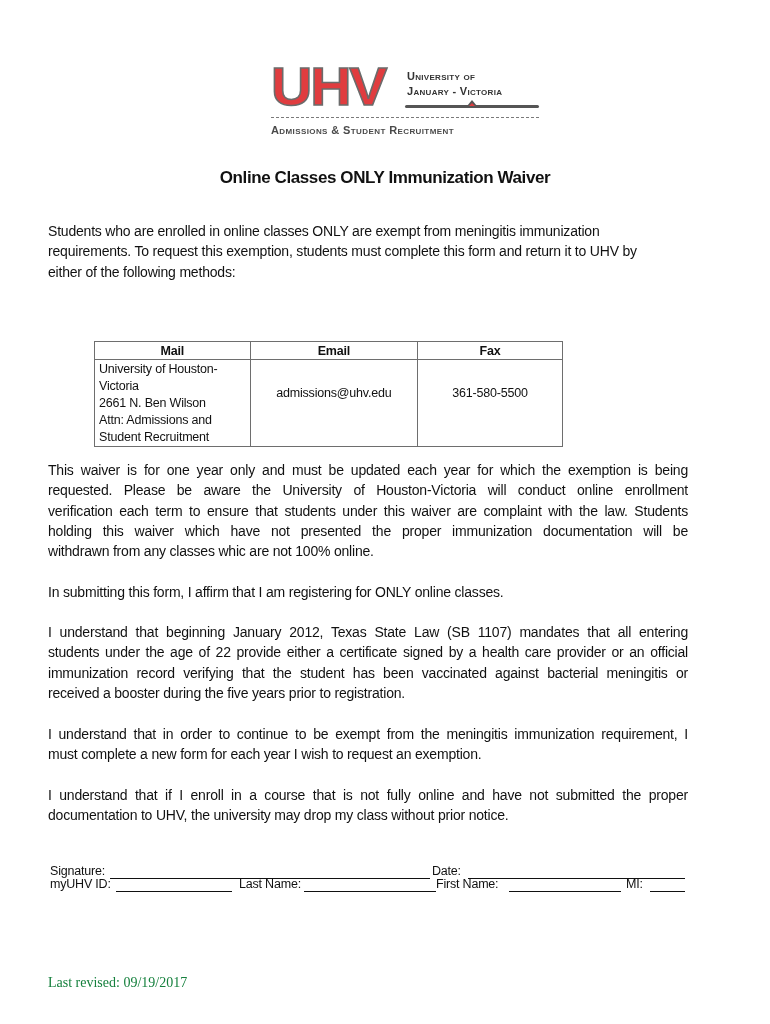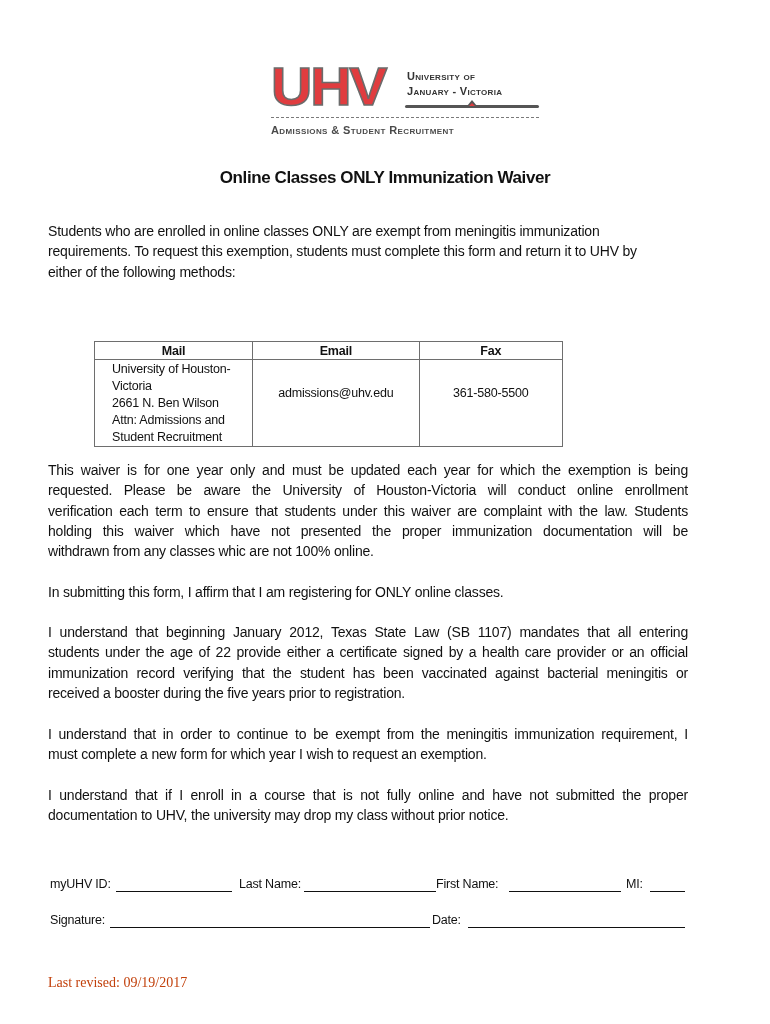--- a/index.html
+++ b/index.html
@@ -143,21 +143,21 @@
       text-align: center;
     }
     .contact-table td {
       height: 87px;
       text-align: center;
       line-height: 17px;
     }
     .contact-table td.mail {
       text-align: left;
       vertical-align: bottom;
-      padding-left: 17px;
+      padding-left: 4px;
       padding-bottom: 0;
     }
     .contact-table td.mail span { display: block; }
     .col-mail { width: 185px; }
     .col-email { width: 185px; }
     .col-fax { width: 185px; }
 
     
     .form-row {
       position: absolute;
@@ -177,21 +177,21 @@
       border-top: none; border-left: none; border-right: none;
     }
 
     
     .revised {
       position: absolute;
       left: 48px;
       top: 975px;
       font-family: "Liberation Serif", "DejaVu Serif", serif;
       font-size: 14px;
-      color: #c2410c;
+      color: #15803d;
     }
   </style>
 </head>
 <body>
 
 <div class="logo">
   <div class="logo-uhv">UHV</div>
   <div class="logo-name">
     <div>University of</div>
     <div>January - Victoria</div>
@@ -251,39 +251,39 @@
 
 <div class="para justify" style="top:622px;">
   <span class="ln">I understand that beginning January 2012, Texas State Law (SB 1107) mandates that all entering</span>
   <span class="ln">students under the age of 22 provide either a certificate signed by a health care provider or an official</span>
   <span class="ln">immunization record verifying that the student has been vaccinated against bacterial meningitis or</span>
   <span class="ln last">received a booster during the five years prior to registration.</span>
 </div>
 
 <div class="para justify" style="top:724px;">
   <span class="ln">I understand that in order to continue to be exempt from the meningitis immunization requirement, I</span>
-  <span class="ln last">must complete a new form for which year I wish to request an exemption.</span>
+  <span class="ln last">must complete a new form for each year I wish to request an exemption.</span>
 </div>
 
 <div class="para justify" style="top:785px;">
   <span class="ln">I understand that if I enroll in a course that is not fully online and have not submitted the proper</span>
   <span class="ln last">documentation to UHV, the university may drop my class without prior notice.</span>
 </div>
 
 <div class="form-row" style="top:877px; width:640px;">
   <span class="field-label" style="left:0;">myUHV ID:</span>
   <input class="field-line" style="left: 66px; width: 116px;" value="">
   <span class="field-label" style="left:189px;">Last Name:</span>
   <input class="field-line" style="left: 254px; width: 132px;" value="">
   <span class="field-label" style="left:386px;">First Name:</span>
   <input class="field-line" style="left: 459px; width: 112px;" value="">
   <span class="field-label" style="left:576px;">MI:</span>
   <input class="field-line" style="left: 600px; width: 35px;" value="">
 </div>
 
-<div class="form-row" style="top:913px; width:640px;">
+<div class="form-row" style="top:864px; width:640px;">
   <span class="field-label" style="left:0;">Signature:</span>
   <input class="field-line" style="left: 60px; width: 320px;" value="">
   <span class="field-label" style="left:382px;">Date:</span>
   <input class="field-line" style="left: 418px; width: 217px;" value="">
 </div>
 
 <div class="revised">Last revised: 09/19/2017</div>
 
 </body></html>

